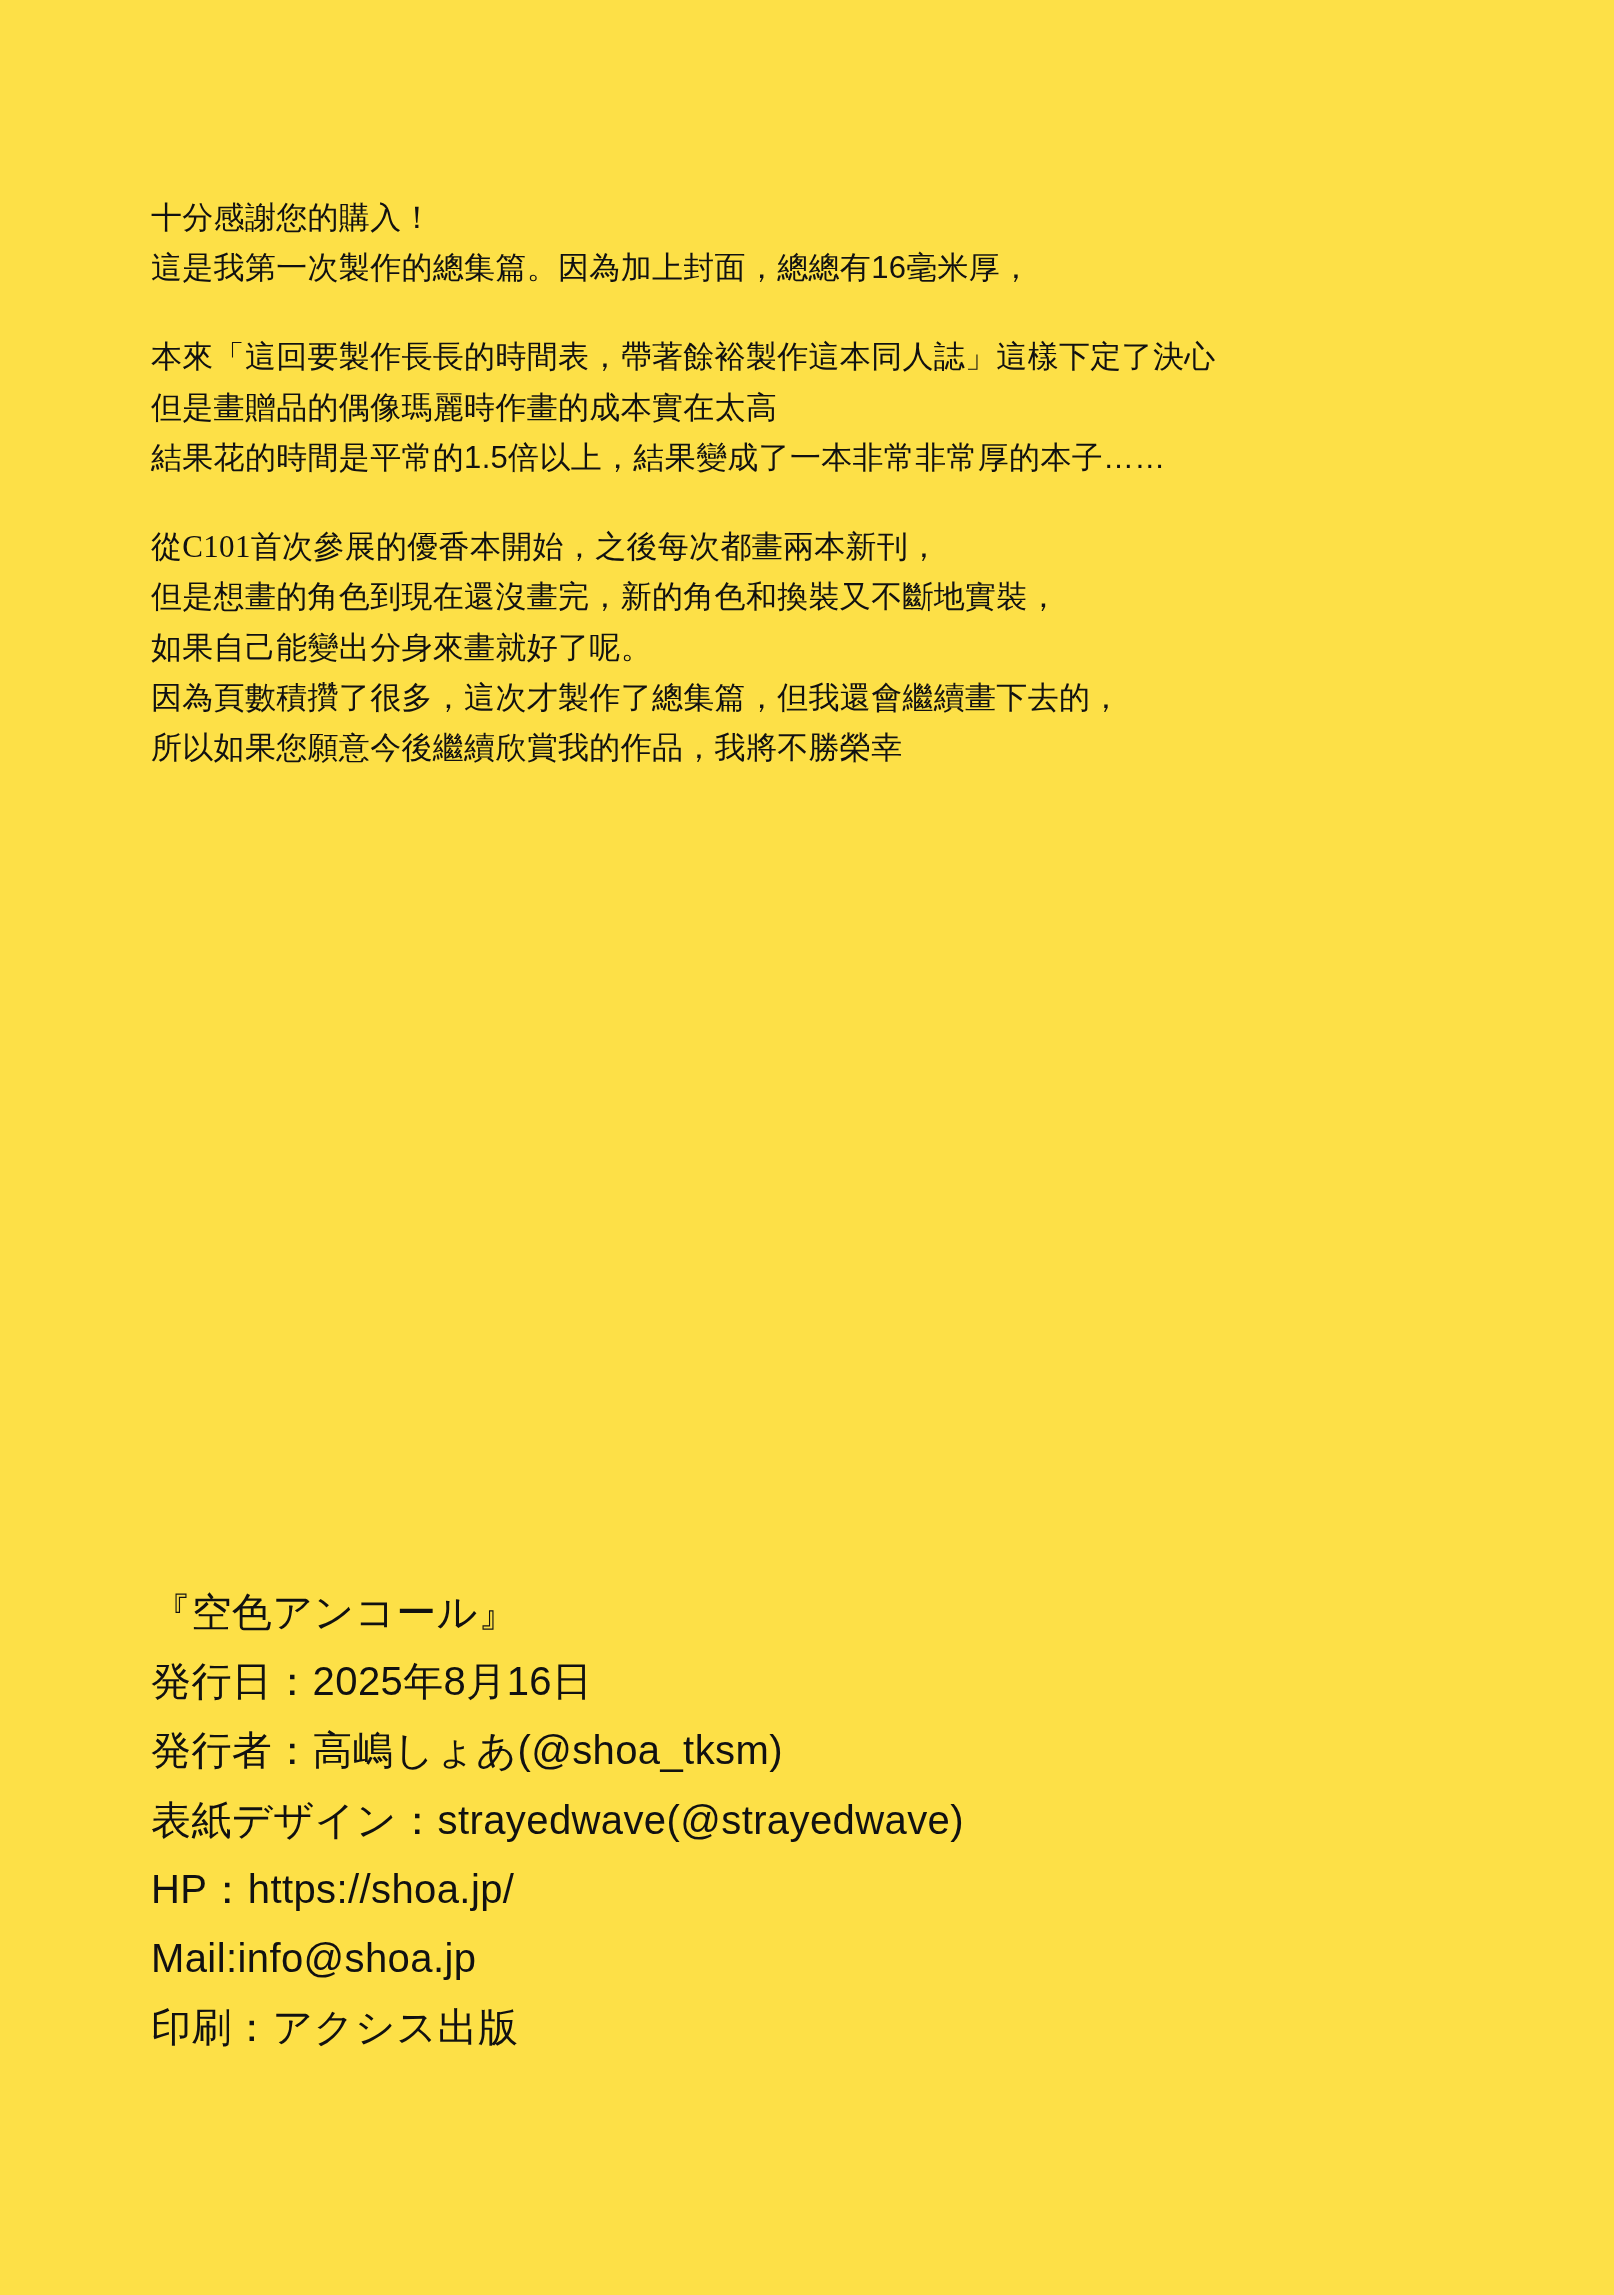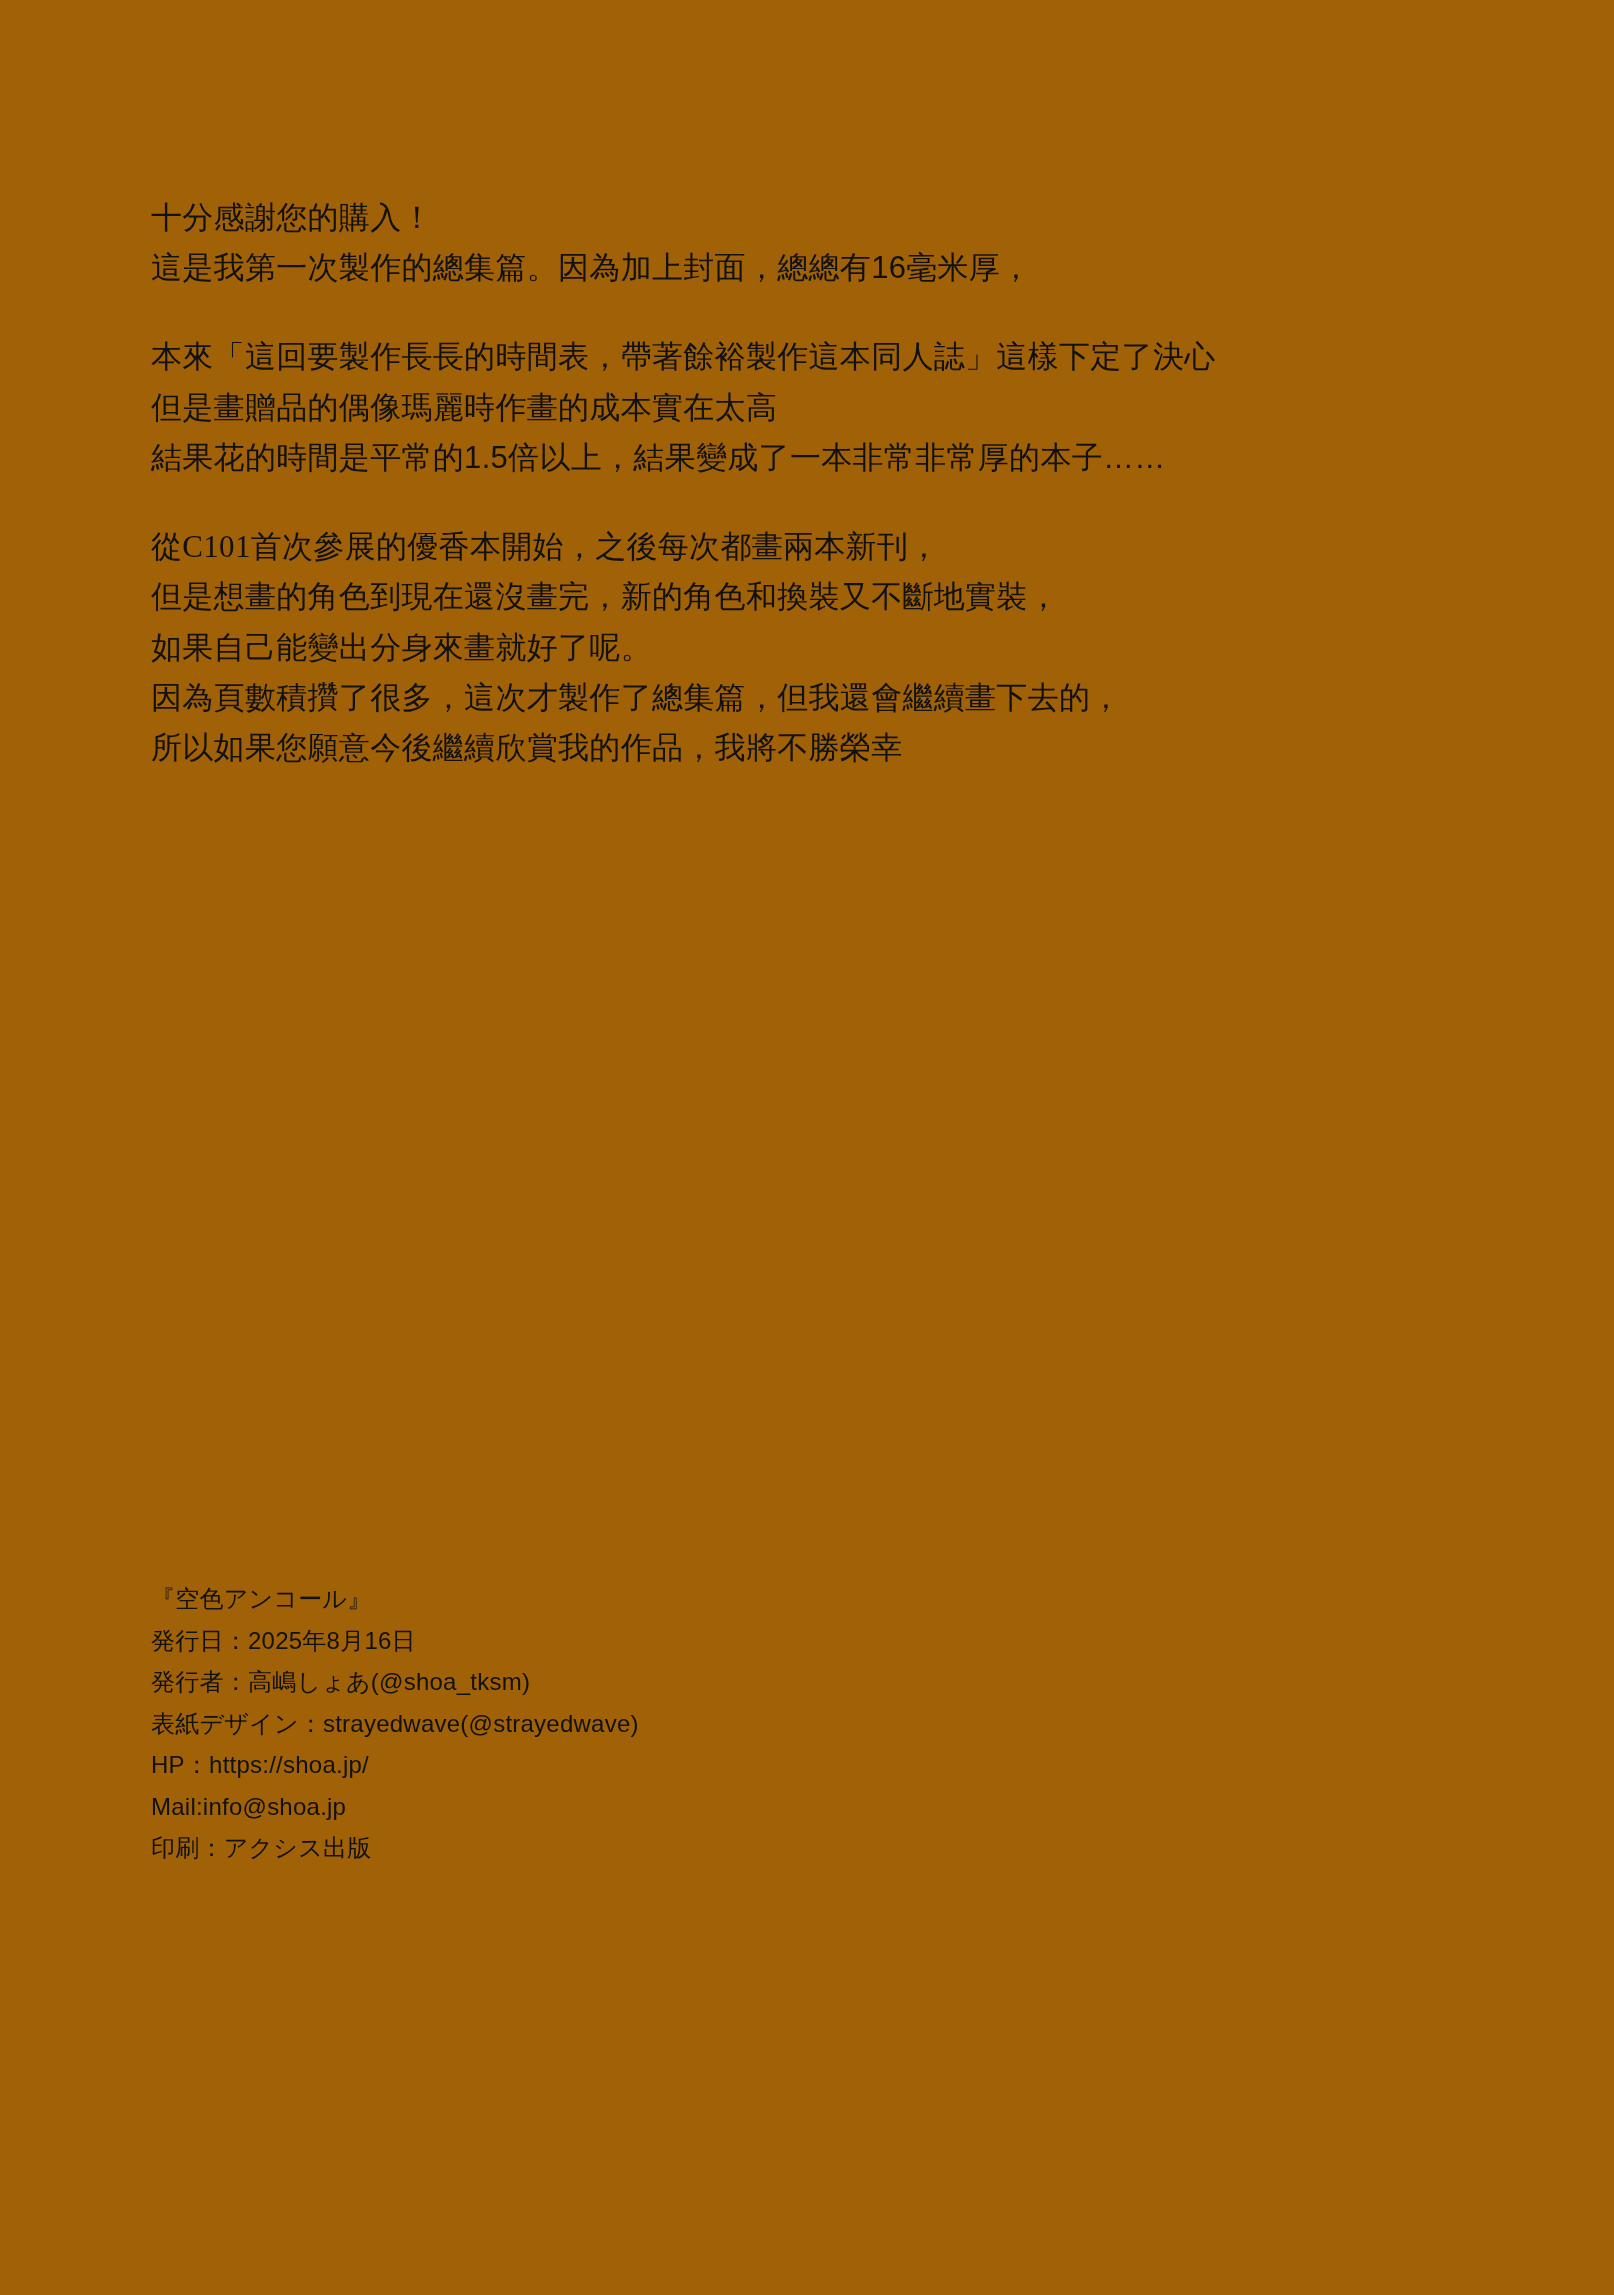--- a/index.html
+++ b/index.html
@@ -14,21 +14,21 @@
     color: #1a1a1a;
     position: relative;
     overflow: hidden;
   }
   .page {
     position: absolute;
     left: 0;
     top: 0;
     width: 1615px;
     height: 2295px;
-    background: #a16207;
+    background: #fde047;
   }
   .afterword {
     position: absolute;
     left: 151px;
     top: 193px;
     width: 1317px;
   }
   .para {
     margin: 0 0 39px 0;
   }
@@ -43,21 +43,21 @@
     white-space: pre;
     color: #111111;
   }
   .colophon {
     position: absolute;
     left: 151px;
     top: 1578px;
     width: 1317px;
   }
   .colophon .line {
-    font-size: 24px;
+    font-size: 40px;
     line-height: 1.73;
   }
 </style>
 </head>
 <body>
 
 <div class="page">
 
   <section class="afterword">
 

